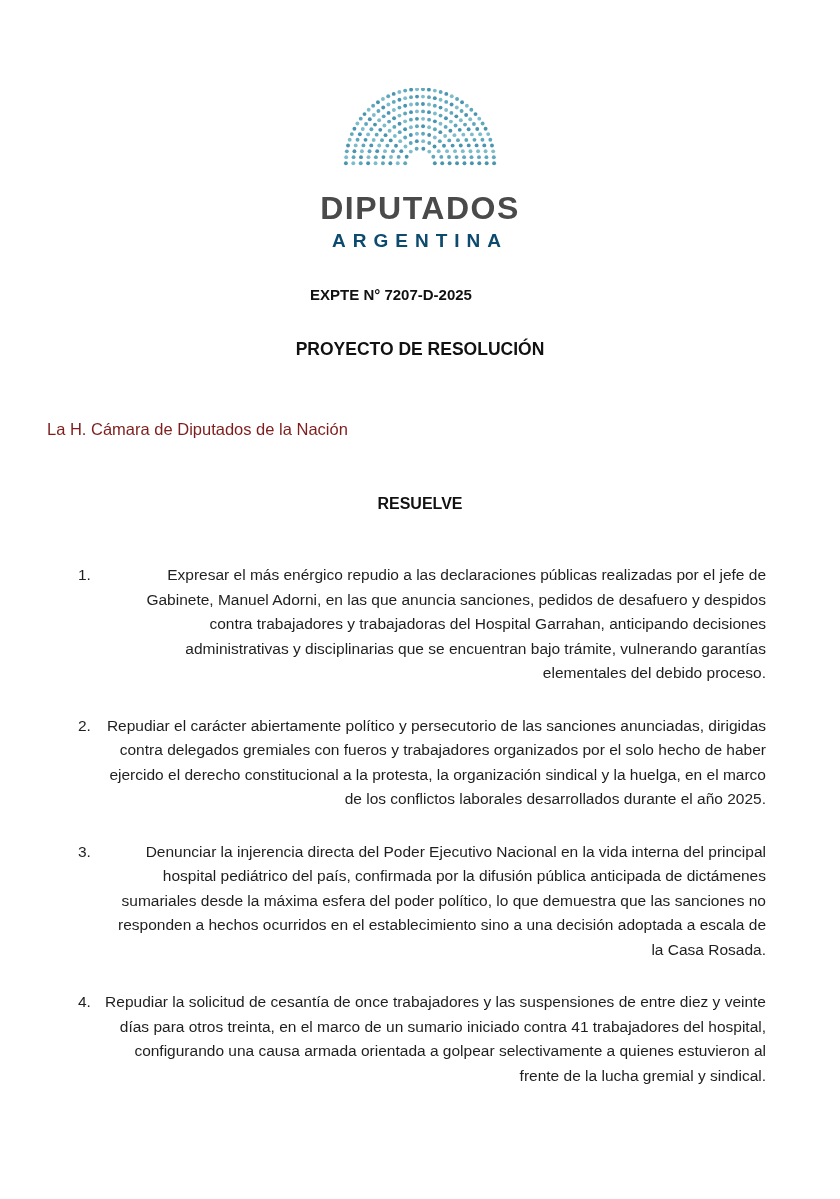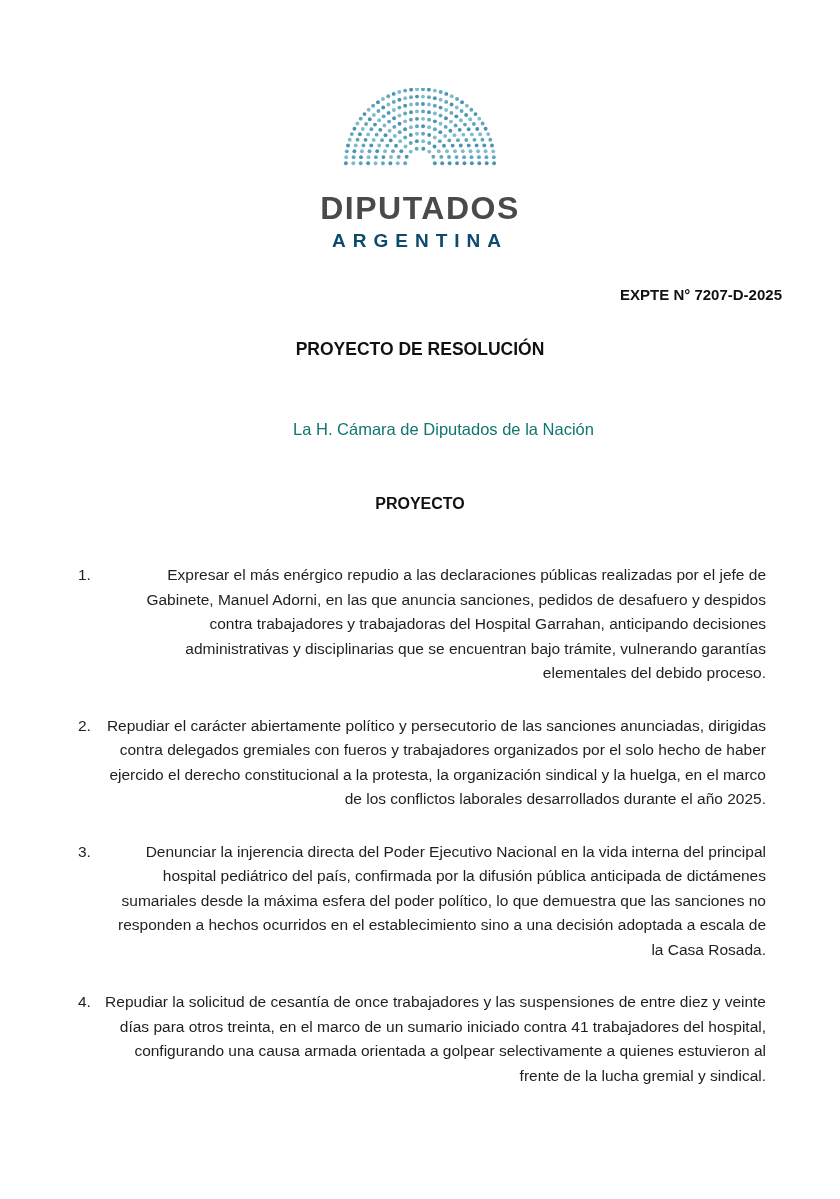--- a/index.html
+++ b/index.html
@@ -28,38 +28,37 @@
     font-size: 19px;
     font-weight: 700;
     letter-spacing: 7px;
     color: #0c4a6e;
   }
 
   
   .expte {
     margin-top: 34px;
     padding-right: 58px;
-    text-align: right;
+    text-align: center;
     font-size: 15px;
     font-weight: 700;
     color: #111111;
   }
   .doc-title {
     margin-top: 36px;
     text-align: center;
     font-size: 17.5px;
     font-weight: 700;
     color: #111111;
   }
   .intro {
     margin-top: 60px;
     margin-left: 47px;
     font-size: 16.5px;
-    color: #0f766e;
-    text-align: center;
+    color: #7f1d1d;
   }
   .resuelve {
     margin-top: 56px;
     text-align: center;
     font-size: 16px;
     font-weight: 700;
     color: #111111;
   }
 
   
@@ -312,21 +311,21 @@
     <div class="logo-title">DIPUTADOS</div>
     <div class="logo-subtitle">ARGENTINA</div>
   </div>
 
   <div class="expte">EXPTE N° 7207-D-2025</div>
 
   <div class="doc-title">PROYECTO DE RESOLUCIÓN</div>
 
   <div class="intro">La H. Cámara de Diputados de la Nación</div>
 
-  <div class="resuelve">PROYECTO</div>
+  <div class="resuelve">RESUELVE</div>
 
   <div class="items">
 
     <div class="item">
       <span class="num">1.</span>
       <div class="txt">Expresar el más enérgico repudio a las declaraciones públicas realizadas por el jefe de Gabinete, Manuel Adorni, en las que anuncia sanciones, pedidos de desafuero y despidos contra trabajadores y trabajadoras del Hospital Garrahan, anticipando decisiones administrativas y disciplinarias que se encuentran bajo trámite, vulnerando garantías elementales del debido proceso.</div>
     </div>
 
     <div class="item">
       <span class="num">2.</span>

